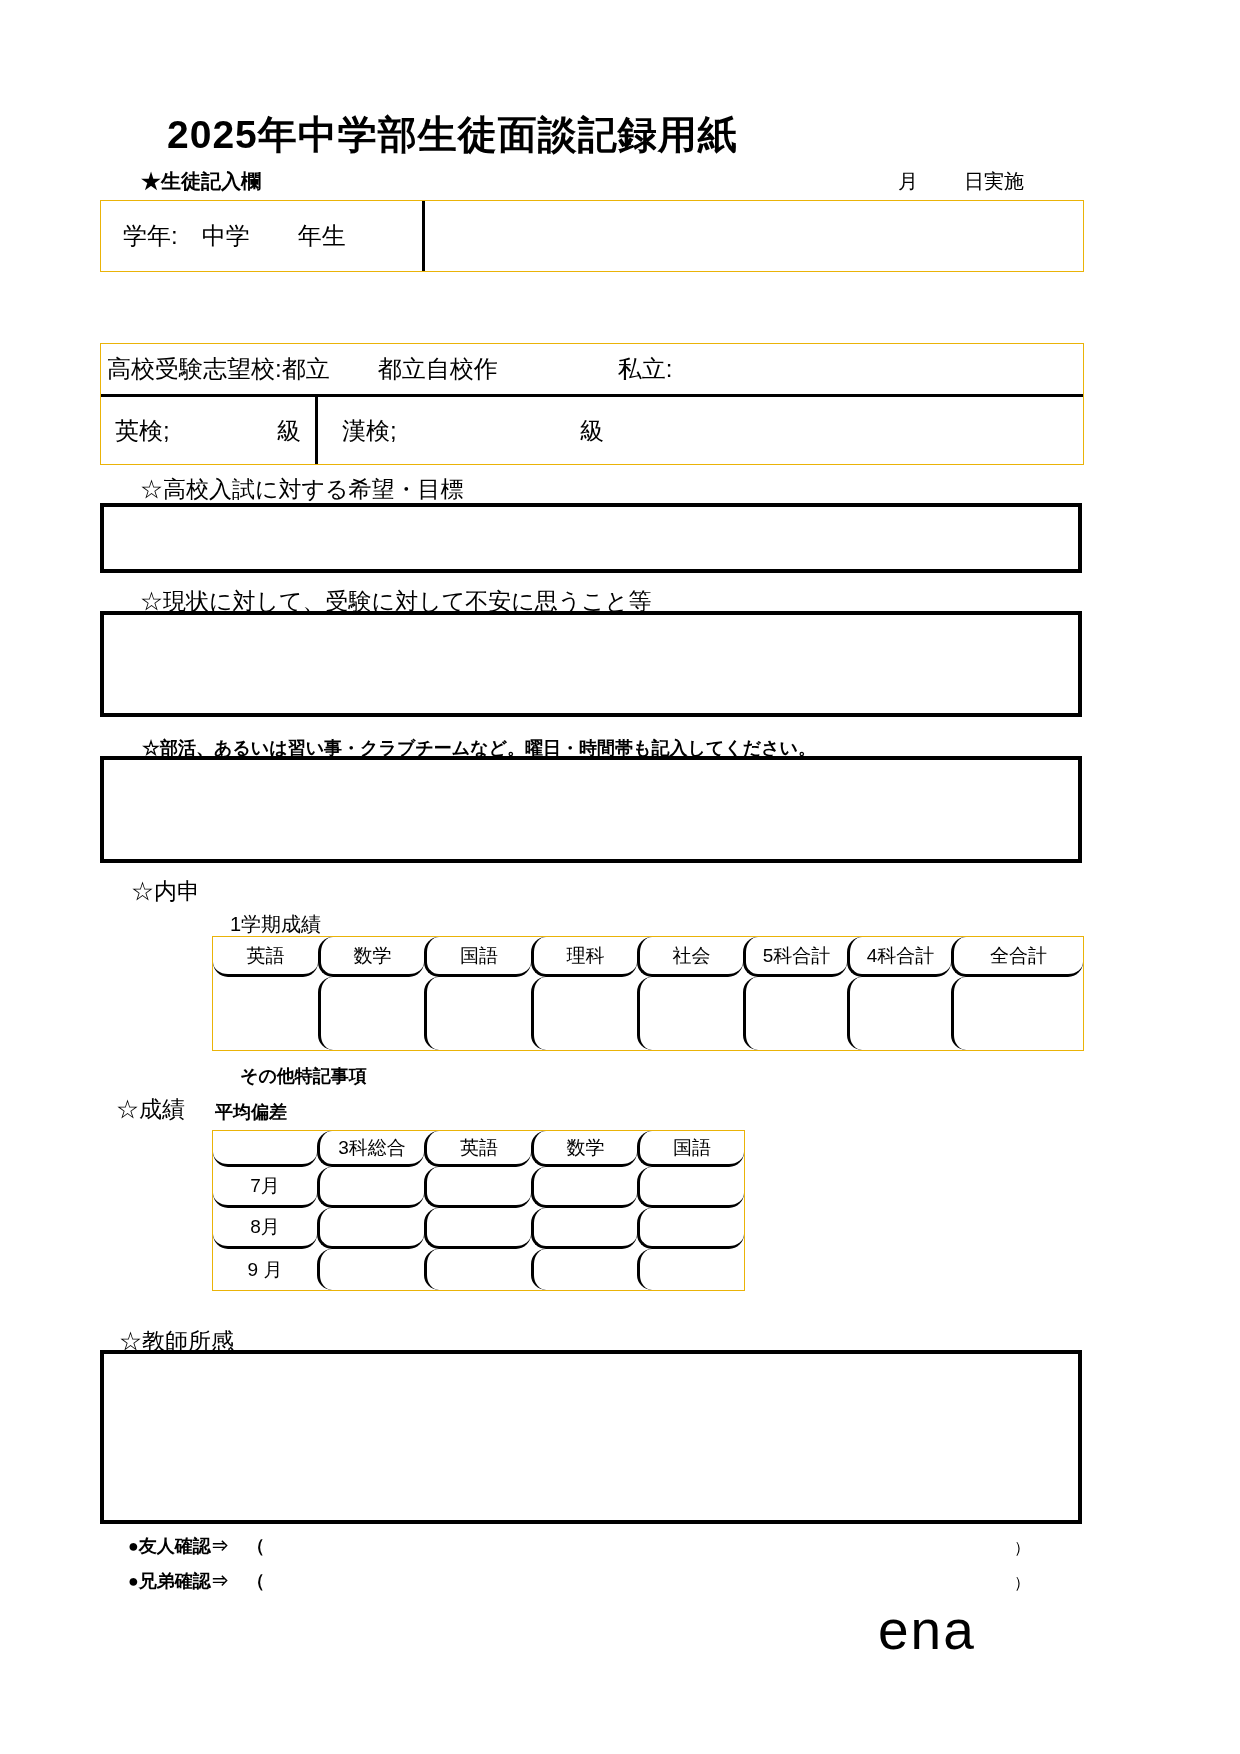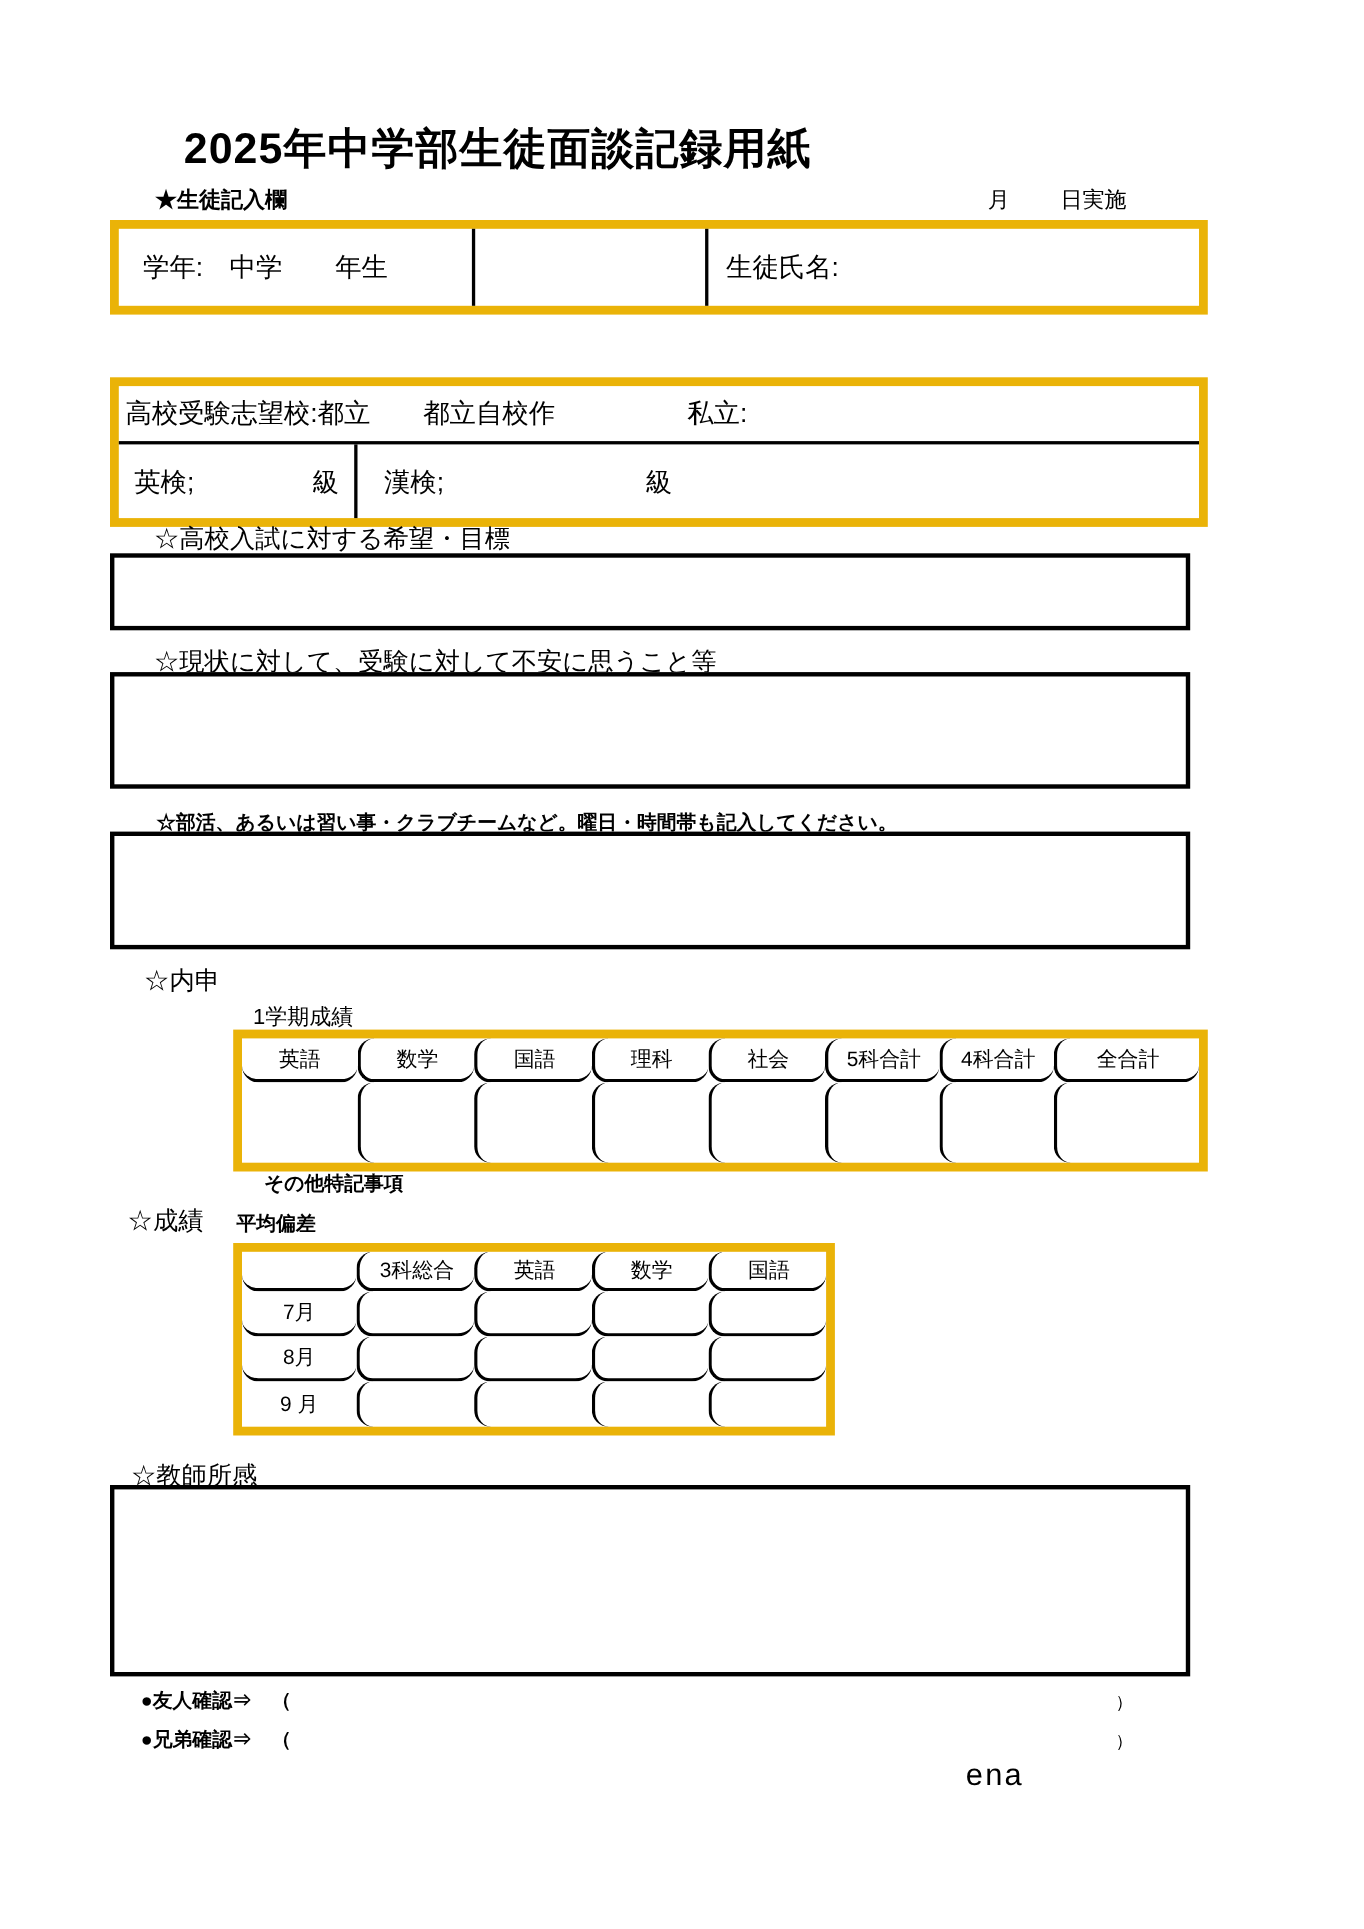--- a/index.html
+++ b/index.html
@@ -9,41 +9,40 @@
     -webkit-font-smoothing:antialiased;
   }
   .abs{position:absolute;}
   .pre{white-space:pre;}
   .title{font-size:39px;font-weight:bold;letter-spacing:1px;}
   .lbl-b{font-size:20px;font-weight:bold;}
   .lbl{font-size:20px;}
   .h-big{font-size:23px;}
   .h-small{font-size:18px;font-weight:bold;}
   .box{border:4px solid #000;background:#fff;}
-  .tbl{border:8px solid #eab308;display:grid;background:#fff;}
+  .tbl{border:1px solid #eab308;display:grid;background:#fff;}
   .cell{display:flex;align-items:center;font-size:24px;}
   .cell-c{display:flex;align-items:center;justify-content:center;font-size:19px;border-radius:15px;}
   .bl{border-left:3px solid #000;}
   .bb{border-bottom:3px solid #000;}
   .paren{font-size:16px;}
-  .logo{font-size:28px;letter-spacing:2px;text-align:center;}
+  .logo{font-size:55px;letter-spacing:2px;text-align:center;}
 </style>
 </head>
 <body>
 
 <div class="abs title" style="left:167px;top:108px;">2025年中学部生徒面談記録用紙</div>
 
 <div class="abs lbl-b" style="left:141px;top:168px;">★生徒記入欄</div>
 <div class="abs lbl" style="left:898px;top:168px;">月</div>
 <div class="abs lbl" style="left:964px;top:168px;">日実施</div>
 
 <div class="abs tbl" style="left:100px;top:200px;width:982px;height:70px;grid-template-columns:321px 212px 1fr;">
   <div class="cell pre" style="padding-left:22px;">学年:　中学　　年生</div>
   <div class="cell bl"></div>
-  <div class="cell bl" style="padding-left:16px;">生徒氏名:</div>
 </div>
 
 <div class="abs tbl" style="left:100px;top:343px;width:982px;height:120px;grid-template-rows:53px 1fr;">
   <div class="cell bb pre" style="padding-left:6px;">高校受験志望校:都立　　都立自校作　　　　　私立:</div>
   <div style="display:grid;grid-template-columns:214px 315px 1fr;">
     <div class="cell" style="justify-content:space-between;padding:0 14px;">
       <span>英検;</span>
       <span>級</span>
     </div>
     <div class="cell bl" style="justify-content:space-between;padding:0 26px 0 24px;">

